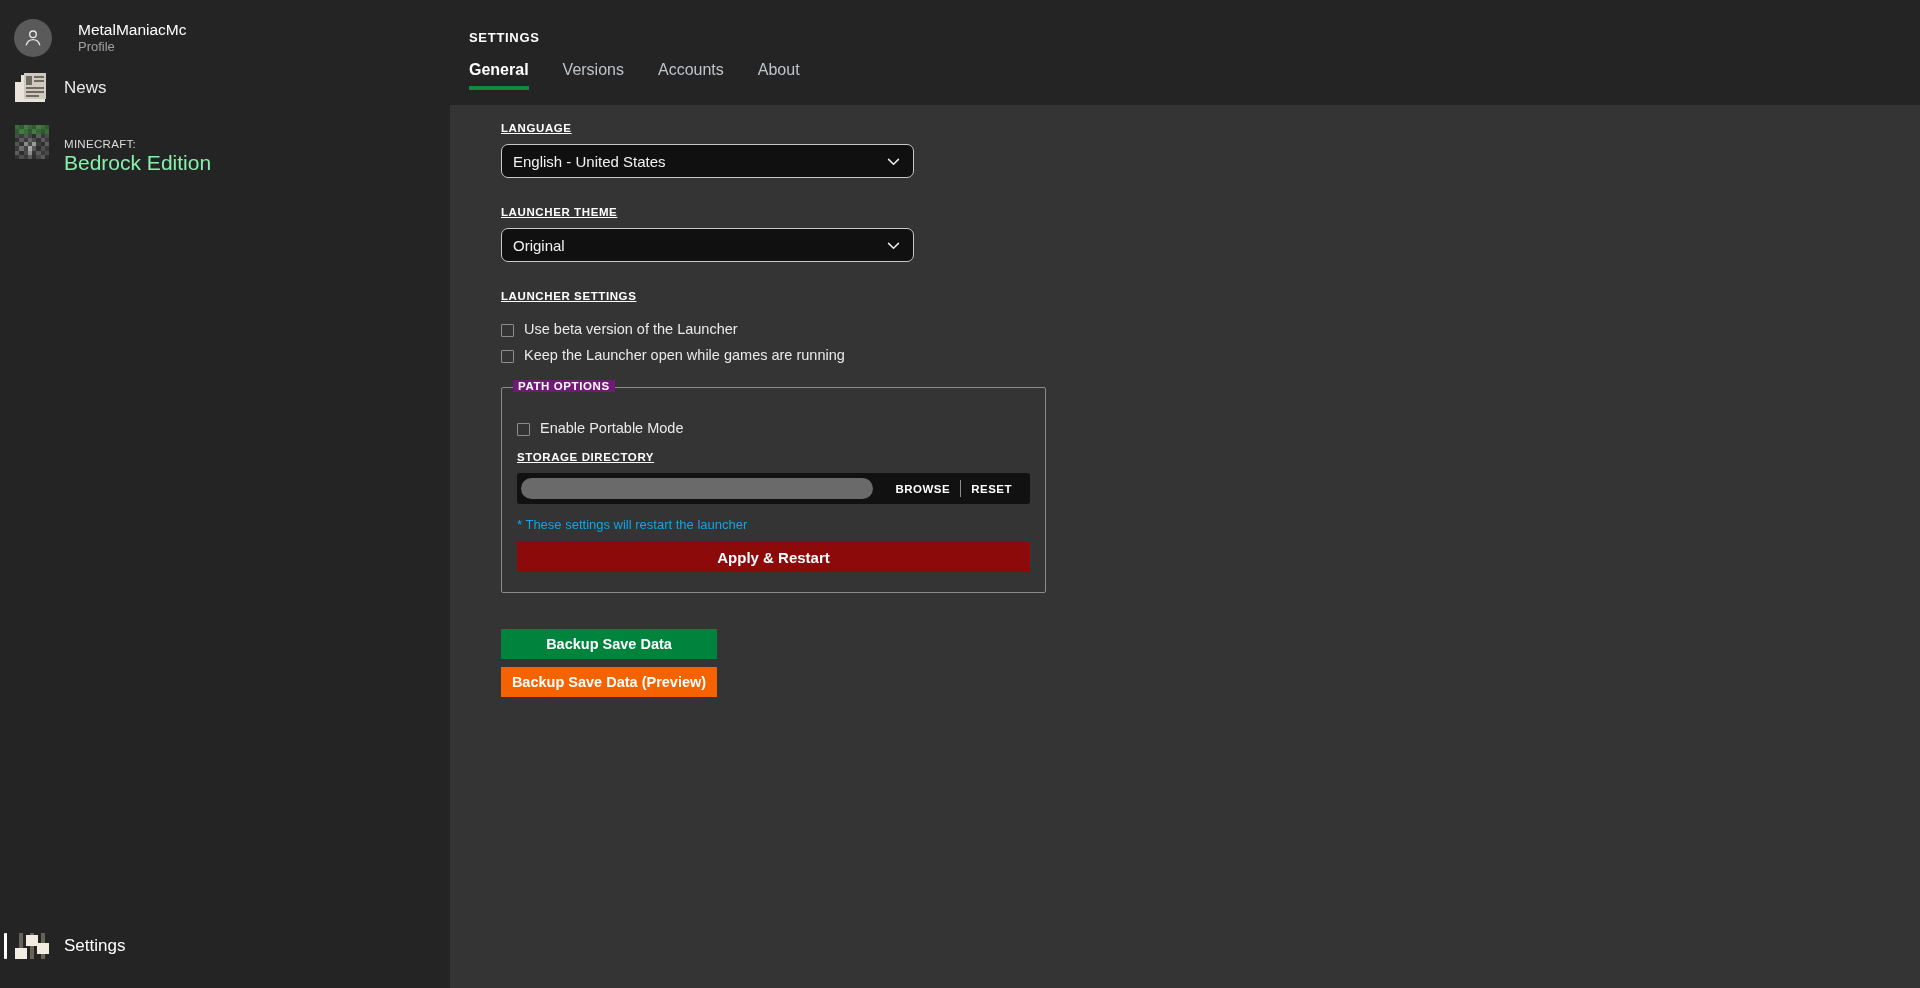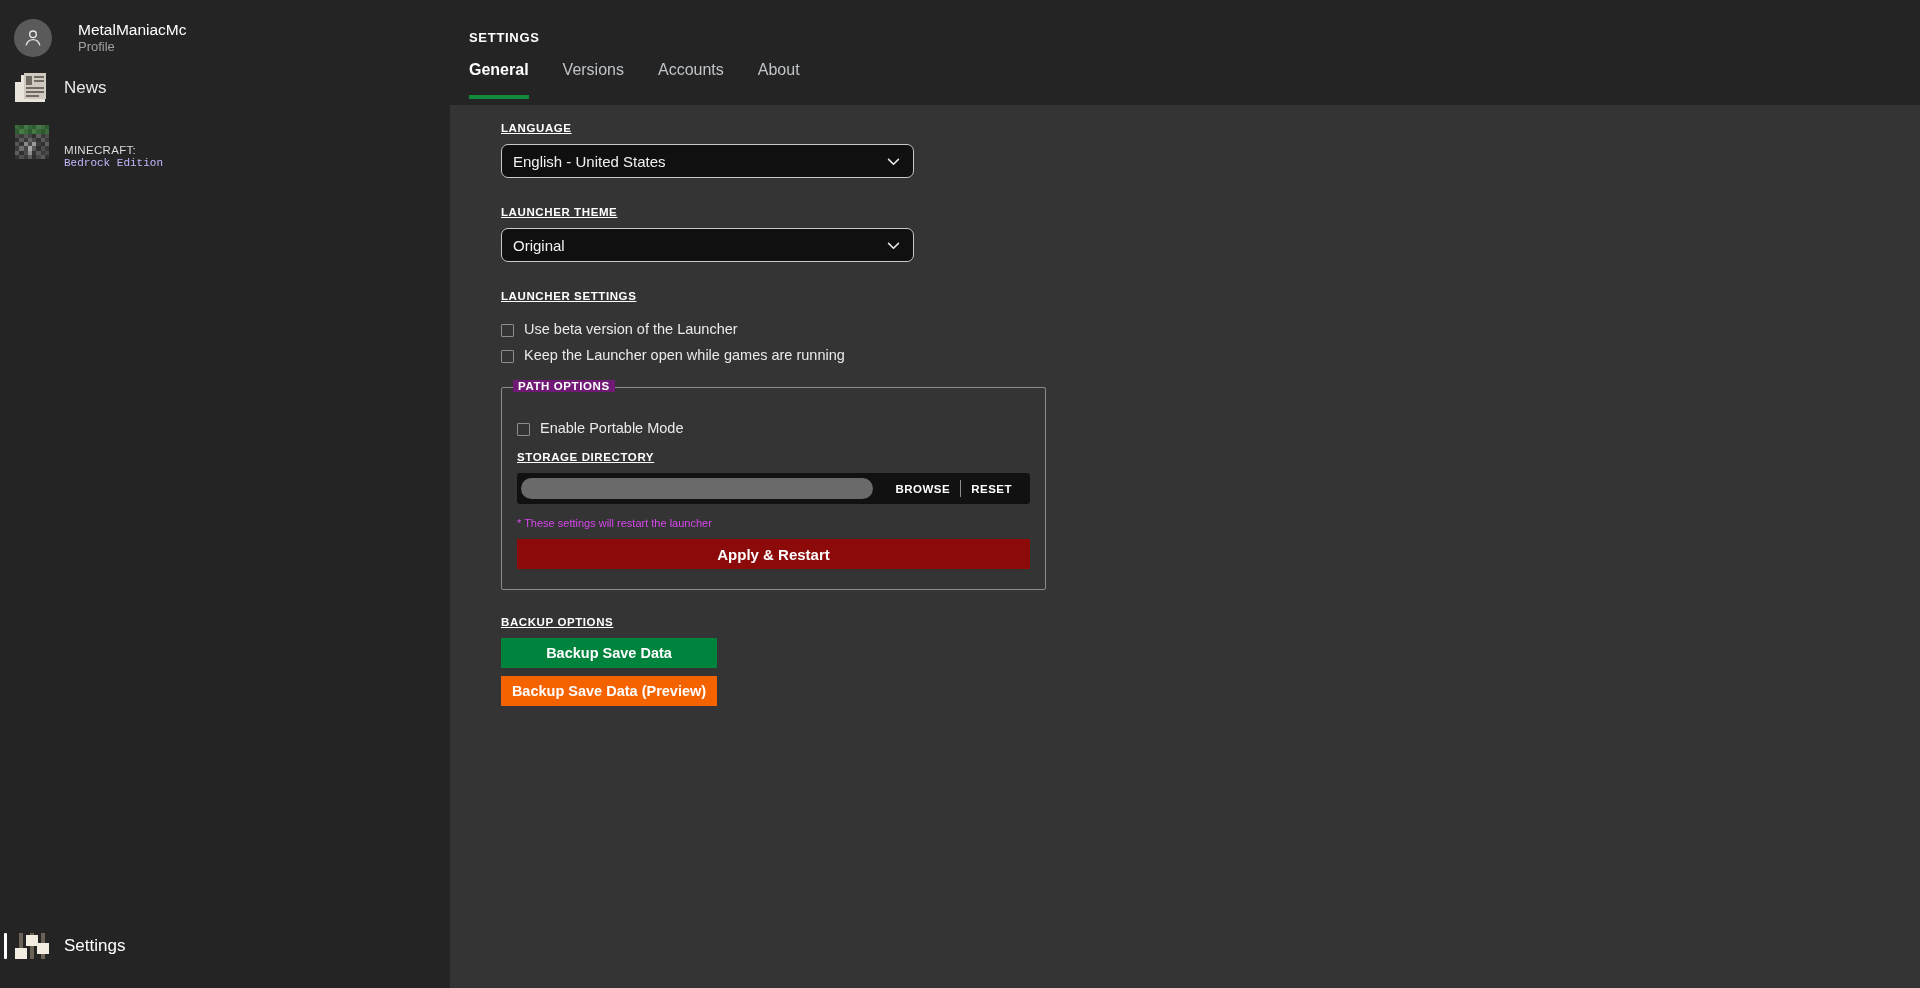--- a/index.html
+++ b/index.html
@@ -39,21 +39,21 @@
     height:52px; padding-left:14px;
     cursor:pointer; position:relative;
   }
   .nav-item .nav-ico {
     width:36px; height:36px; flex:0 0 36px;
     display:flex; align-items:center; justify-content:center;
   }
   .nav-label { color:#e9e9e9; font-size:17px; margin-left:14px; }
   .nav-label.two-line { line-height:1.15;margin-top:29px; }
   .nav-caps { color:#dcdcdc; font-size:11.5px; letter-spacing:.3px; display:block; }
-  .nav-main { color:#c4b5fd; font-size:11px; display:block;font-family:Liberation Mono, monospace; }
+  .nav-main { color:#86efac; font-size:21px; display:block; }
 
   .news-ico { position:relative; width:34px; height:30px; }
   .news-ico .page {
     position:absolute; background:#e8e4dc;
   }
 
   .mc-ico { width:34px; height:34px; display:grid;
     grid-template-columns:repeat(8,1fr); grid-template-rows:repeat(8,1fr); }
   .mc-ico i { display:block; }
 
@@ -75,21 +75,21 @@
   
   .right { flex:1 1 auto; position:relative; background:#242424; }
 
   .page-head { padding:30px 0 0 244px; }
   .page-title {
     color:#ffffff; font-size:13px; font-weight:bold; letter-spacing:.7px;
   }
   .tabs { display:flex; gap:34px; margin-top:16px; }
   .tab {
     font-size:16px; color:#bfc5c9; cursor:pointer;
-    padding-bottom:20px; position:relative;
+    padding-bottom:11px; position:relative;
   }
   .tab.active { color:#ffffff; font-weight:bold; }
   .tab.active::after {
     content:""; position:absolute; left:0; bottom:0;
     width:100%; height:4px; background:#128a3b;
   }
 
   .panel {
     position:absolute; left:225px; top:105px; right:0; bottom:0;
     background:#343434; overflow:hidden;
@@ -144,21 +144,21 @@
   .dir-input {
     flex:1 1 auto; height:21px; background:#6a6a6a; border-radius:11px;
     margin-right:12px;
   }
   .dir-btn {
     color:#ffffff; font-size:11.5px; font-weight:bold; letter-spacing:.5px;
     cursor:pointer; padding:0 10px;
   }
   .vdiv { width:1px; height:17px; background:#8d8d8d; }
 
-  .note { color:#d946ef; font-size:11px; margin-top:13px; }
+  .note { color:#0ea5e9; font-size:13px; margin-top:13px; }
 
   .btn {
     display:flex; align-items:center; justify-content:center;
     font-weight:bold; cursor:pointer; color:#ffffff;
   }
   .btn-apply {
     width:100%; height:30px; margin-top:10px;
     background:#8c0a0a; font-size:15px;
   }
   .btn-green {
@@ -364,19 +364,18 @@
             <div class="dir-btn">RESET</div>
           </div>
 
           <div class="note">* These settings will restart the launcher</div>
 
           <div class="btn btn-apply">Apply &amp; Restart</div>
         </div>
       </div>
 
       <div style="height:26px;"></div>
-      <div class="section-label">BACKUP OPTIONS</div>
       <div class="btn btn-green">Backup Save Data</div>
       <div class="btn btn-orange">Backup Save Data (Preview)</div>
 
     </div>
   </div>
 </div>
 
 </body></html>

